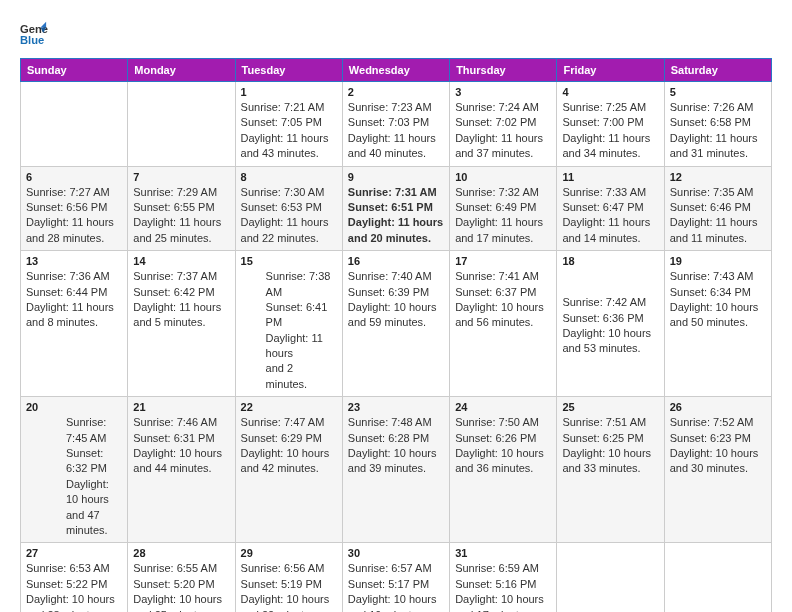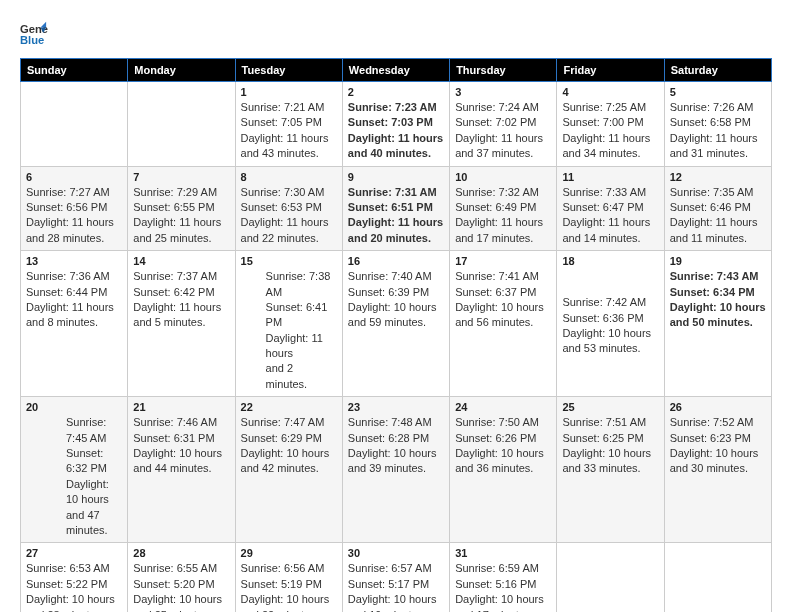--- a/index.html
+++ b/index.html
@@ -53,21 +53,21 @@
       font-size: 14px;
       color: #555;
     }
     .calendar {
       flex: 1;
       border-collapse: collapse;
       width: 100%;
       font-size: 9.5px;
     }
     .calendar th {
-      background-color: #000000;
+      background-color: #a21caf;
       color: #fff;
       text-align: left;
       padding: 5px 6px;
       font-size: 11px;
       font-weight: bold;
       border: 1px solid #2a74c5;
     }
     .calendar td {
       border: 1px solid #ccc;
       vertical-align: top;
@@ -137,21 +137,21 @@
           <td class="empty-cell"></td>
           <td>
             <span class="day-number">1</span>
             <div class="day-info" style="white-space: pre-line;">Sunrise: 7:21 AM
 Sunset: 7:05 PM
 Daylight: 11 hours
 and 43 minutes.</div>
           </td>
           <td>
             <span class="day-number">2</span>
-            <div class="day-info" style="white-space: pre-line; font-weight: bold;">Sunrise: 7:23 AM
+            <div class="day-info" style="white-space: pre-line;">Sunrise: 7:23 AM
 Sunset: 7:03 PM
 Daylight: 11 hours
 and 40 minutes.</div>
           </td>
           <td>
             <span class="day-number">3</span>
             <div class="day-info" style="white-space: pre-line;">Sunrise: 7:24 AM
 Sunset: 7:02 PM
 Daylight: 11 hours
 and 37 minutes.</div>
@@ -260,21 +260,21 @@
           </td>
           <td>
             <span class="day-number">18</span>
             <div class="day-info" style="white-space: pre-line; margin-top: 28px;">Sunrise: 7:42 AM
 Sunset: 6:36 PM
 Daylight: 10 hours
 and 53 minutes.</div>
           </td>
           <td>
             <span class="day-number">19</span>
-            <div class="day-info" style="white-space: pre-line; font-weight: bold;">Sunrise: 7:43 AM
+            <div class="day-info" style="white-space: pre-line;">Sunrise: 7:43 AM
 Sunset: 6:34 PM
 Daylight: 10 hours
 and 50 minutes.</div>
           </td>
         </tr>
         <tr>
           <td>
             <span class="day-number">20</span>
             <div class="day-info" style="white-space: pre-line; margin-left: 40px;">Sunrise: 7:45 AM
 Sunset: 6:32 PM

